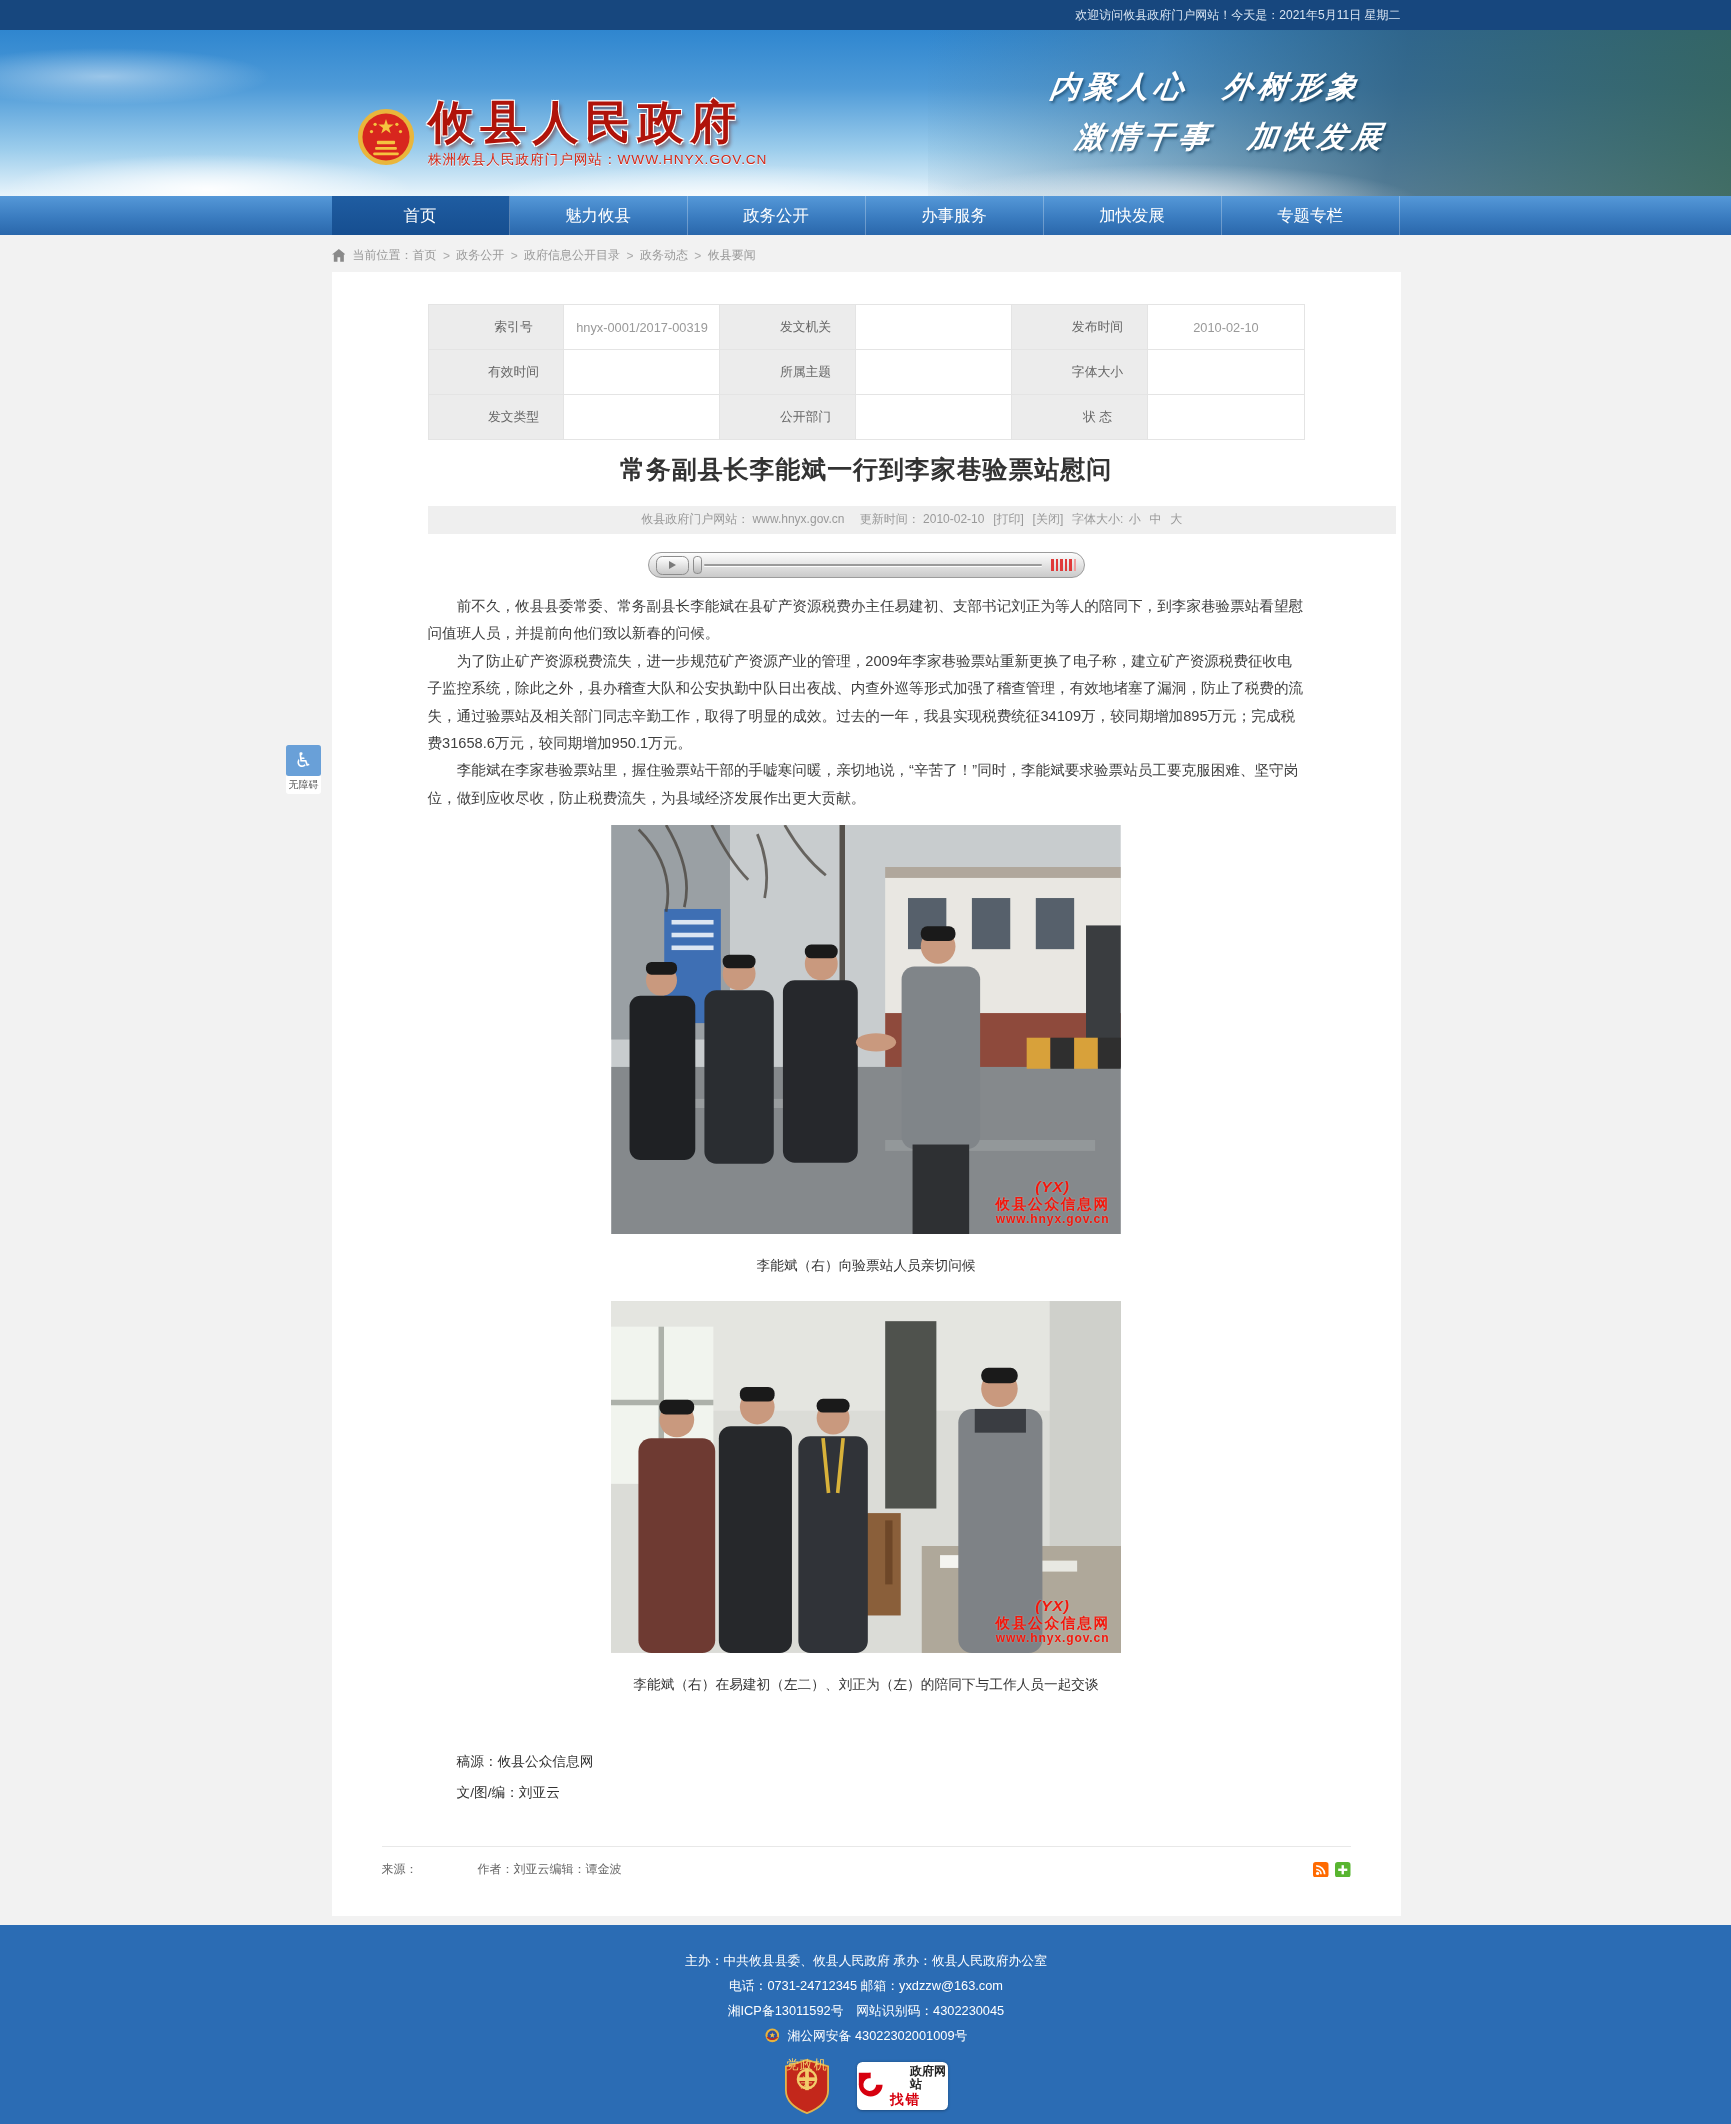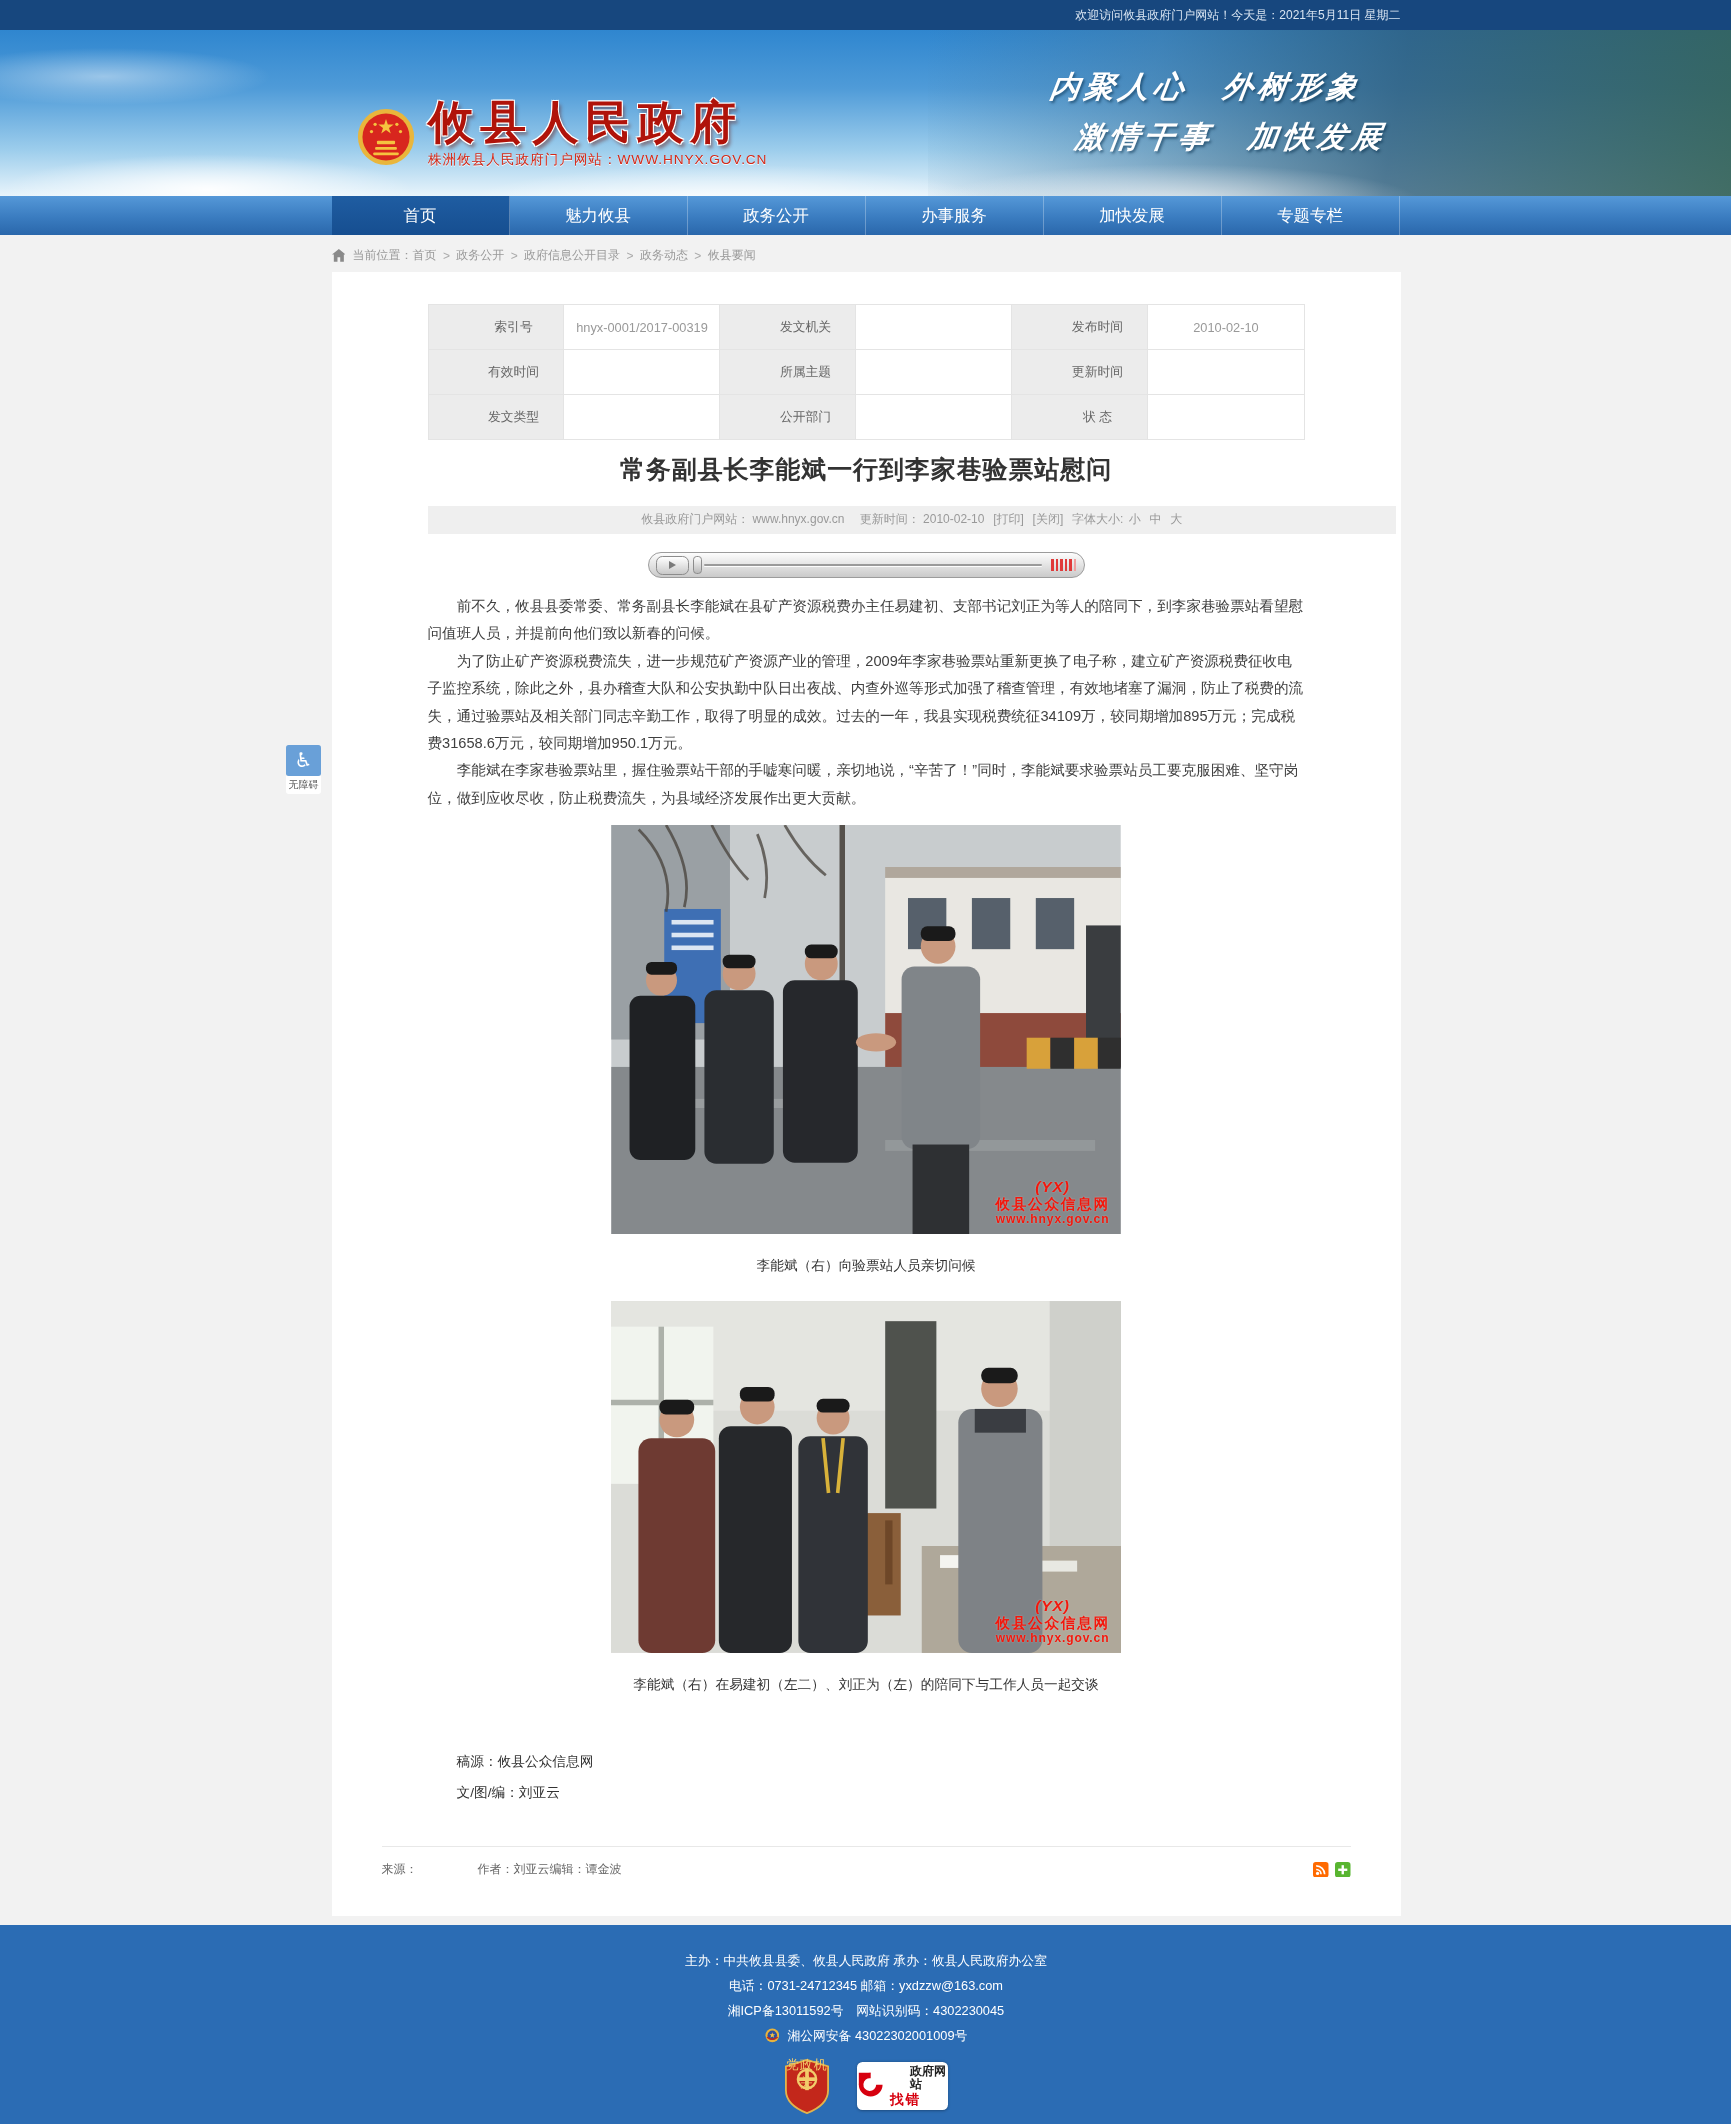--- a/index.html
+++ b/index.html
@@ -192,21 +192,21 @@
       <td class="lbl">发文机关</td>
       <td class="val"></td>
       <td class="lbl">发布时间</td>
       <td class="val">2010-02-10</td>
     </tr>
     <tr>
       <td class="lbl">有效时间</td>
       <td class="val"></td>
       <td class="lbl">所属主题</td>
       <td class="val"></td>
-      <td class="lbl">更新时间</td>
+      <td class="lbl">字体大小</td>
       <td class="val"></td>
     </tr>
     <tr>
       <td class="lbl">发文类型</td>
       <td class="val"></td>
       <td class="lbl">公开部门</td>
       <td class="val"></td>
       <td class="lbl">状 态</td>
       <td class="val"></td>
     </tr>

